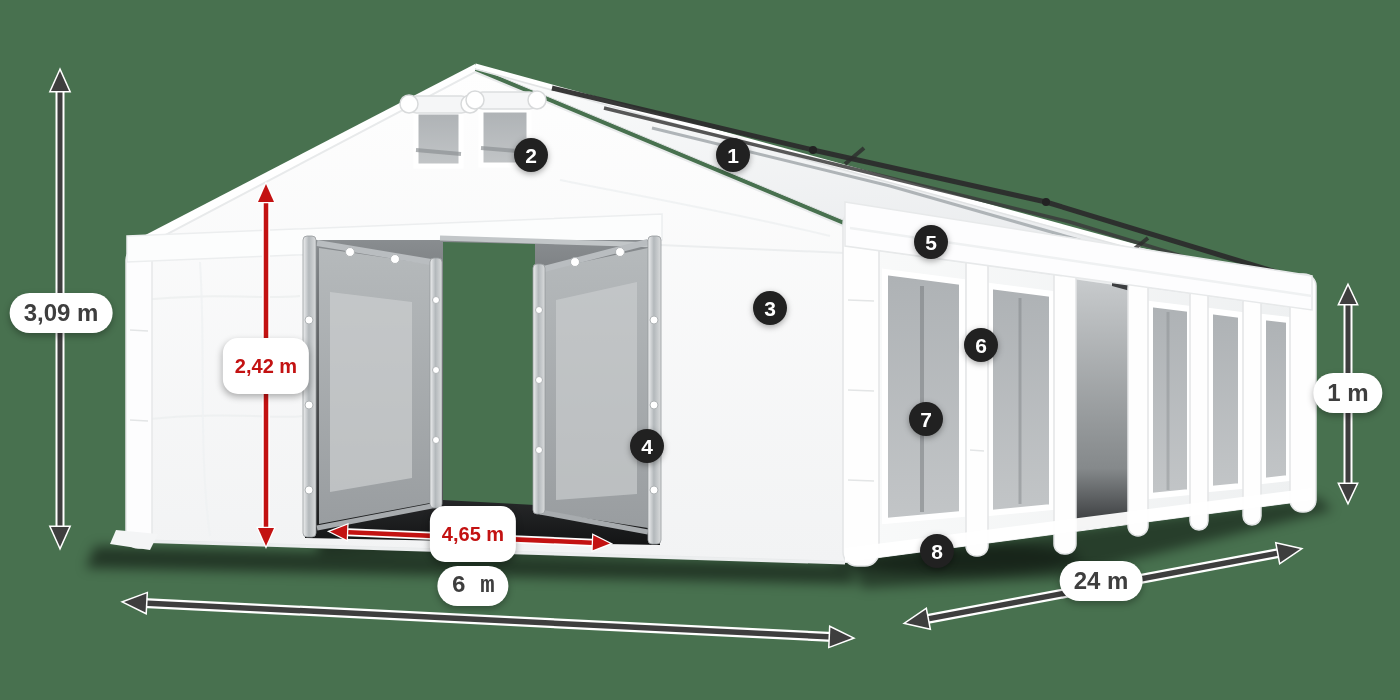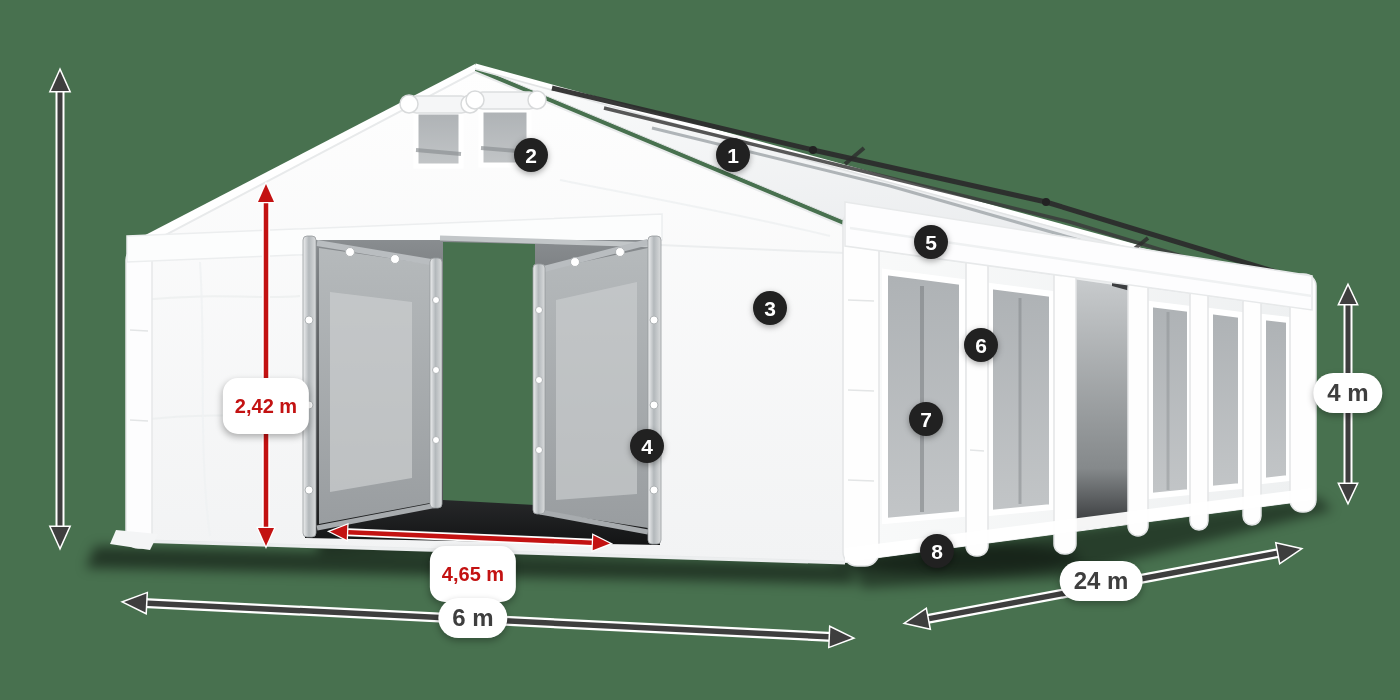--- a/index.html
+++ b/index.html
@@ -11,21 +11,21 @@
   .stage svg{position:absolute;left:0;top:0;}
   .pill{
     position:absolute;transform:translate(-50%,-50%);
     background:#ffffff;color:#3e3e3e;
     font-weight:bold;font-size:24px;line-height:1;
     padding:8px 14px;border-radius:21px;white-space:nowrap;
     box-shadow:0 3px 7px rgba(0,0,0,.3);
     z-index:5;
   }
   .pill.red{
-    color:#c31212;font-size:20px;padding:18px 12px;border-radius:15px;margin-top:40px;
+    color:#c31212;font-size:20px;padding:18px 12px;border-radius:15px;
   }
   .badge{
     position:absolute;transform:translate(-50%,-50%);
     width:34px;height:34px;border-radius:50%;
     background:#212121;color:#ffffff;
     font-weight:bold;font-size:21px;line-height:1;
     display:flex;align-items:center;justify-content:center;
     box-shadow:0 2px 6px rgba(0,0,0,.35);
     z-index:6;cursor:pointer;
   }
@@ -244,25 +244,26 @@
       <polygon points="1300,549 1280.2,562.4 1276.7,543.7" fill="#3e3e3e" stroke="#ffffff" stroke-width="3" style="paint-order:stroke"></polygon>
     </g>
     <g>
       <line x1="1348" y1="302" x2="1348" y2="486" stroke="#ffffff" stroke-width="9"></line>
       <line x1="1348" y1="303" x2="1348" y2="485" stroke="#3e3e3e" stroke-width="5"></line>
       <polygon points="1348,286 1339.5,304 1356.5,304" fill="#3e3e3e" stroke="#ffffff" stroke-width="3" style="paint-order:stroke"></polygon>
       <polygon points="1348,502 1339.5,484 1356.5,484" fill="#3e3e3e" stroke="#ffffff" stroke-width="3" style="paint-order:stroke"></polygon>
     </g>
   </svg>
 
+  <div class="pill" style="left:61px;top:313px;">3,09 m</div>
   <div class="pill red" style="left:266px;top:366px;">2,42 m</div>
   <div class="pill red" style="left:473px;top:534px;">4,65 m</div>
-  <div class="pill" style="left:473px;top:618px;">6 m</div>
+  <div class="pill" style="left:473px;top:586px;font-family:Liberation Mono, monospace;">6 m</div>
   <div class="pill" style="left:1101px;top:581px;text-align:right;">24 m</div>
-  <div class="pill" style="left:1348px;top:393px;">4 m</div>
+  <div class="pill" style="left:1348px;top:393px;">1 m</div>
 
   <div class="badge" style="left:733px;top:155px;">1</div>
   <div class="badge" style="left:531px;top:155px;">2</div>
   <div class="badge" style="left:770px;top:308px;">3</div>
   <div class="badge" style="left:647px;top:446px;">4</div>
   <div class="badge" style="left:931px;top:242px;">5</div>
   <div class="badge" style="left:981px;top:345px;">6</div>
   <div class="badge" style="left:926px;top:419px;">7</div>
   <div class="badge" style="left:937px;top:551px;">8</div>
 

